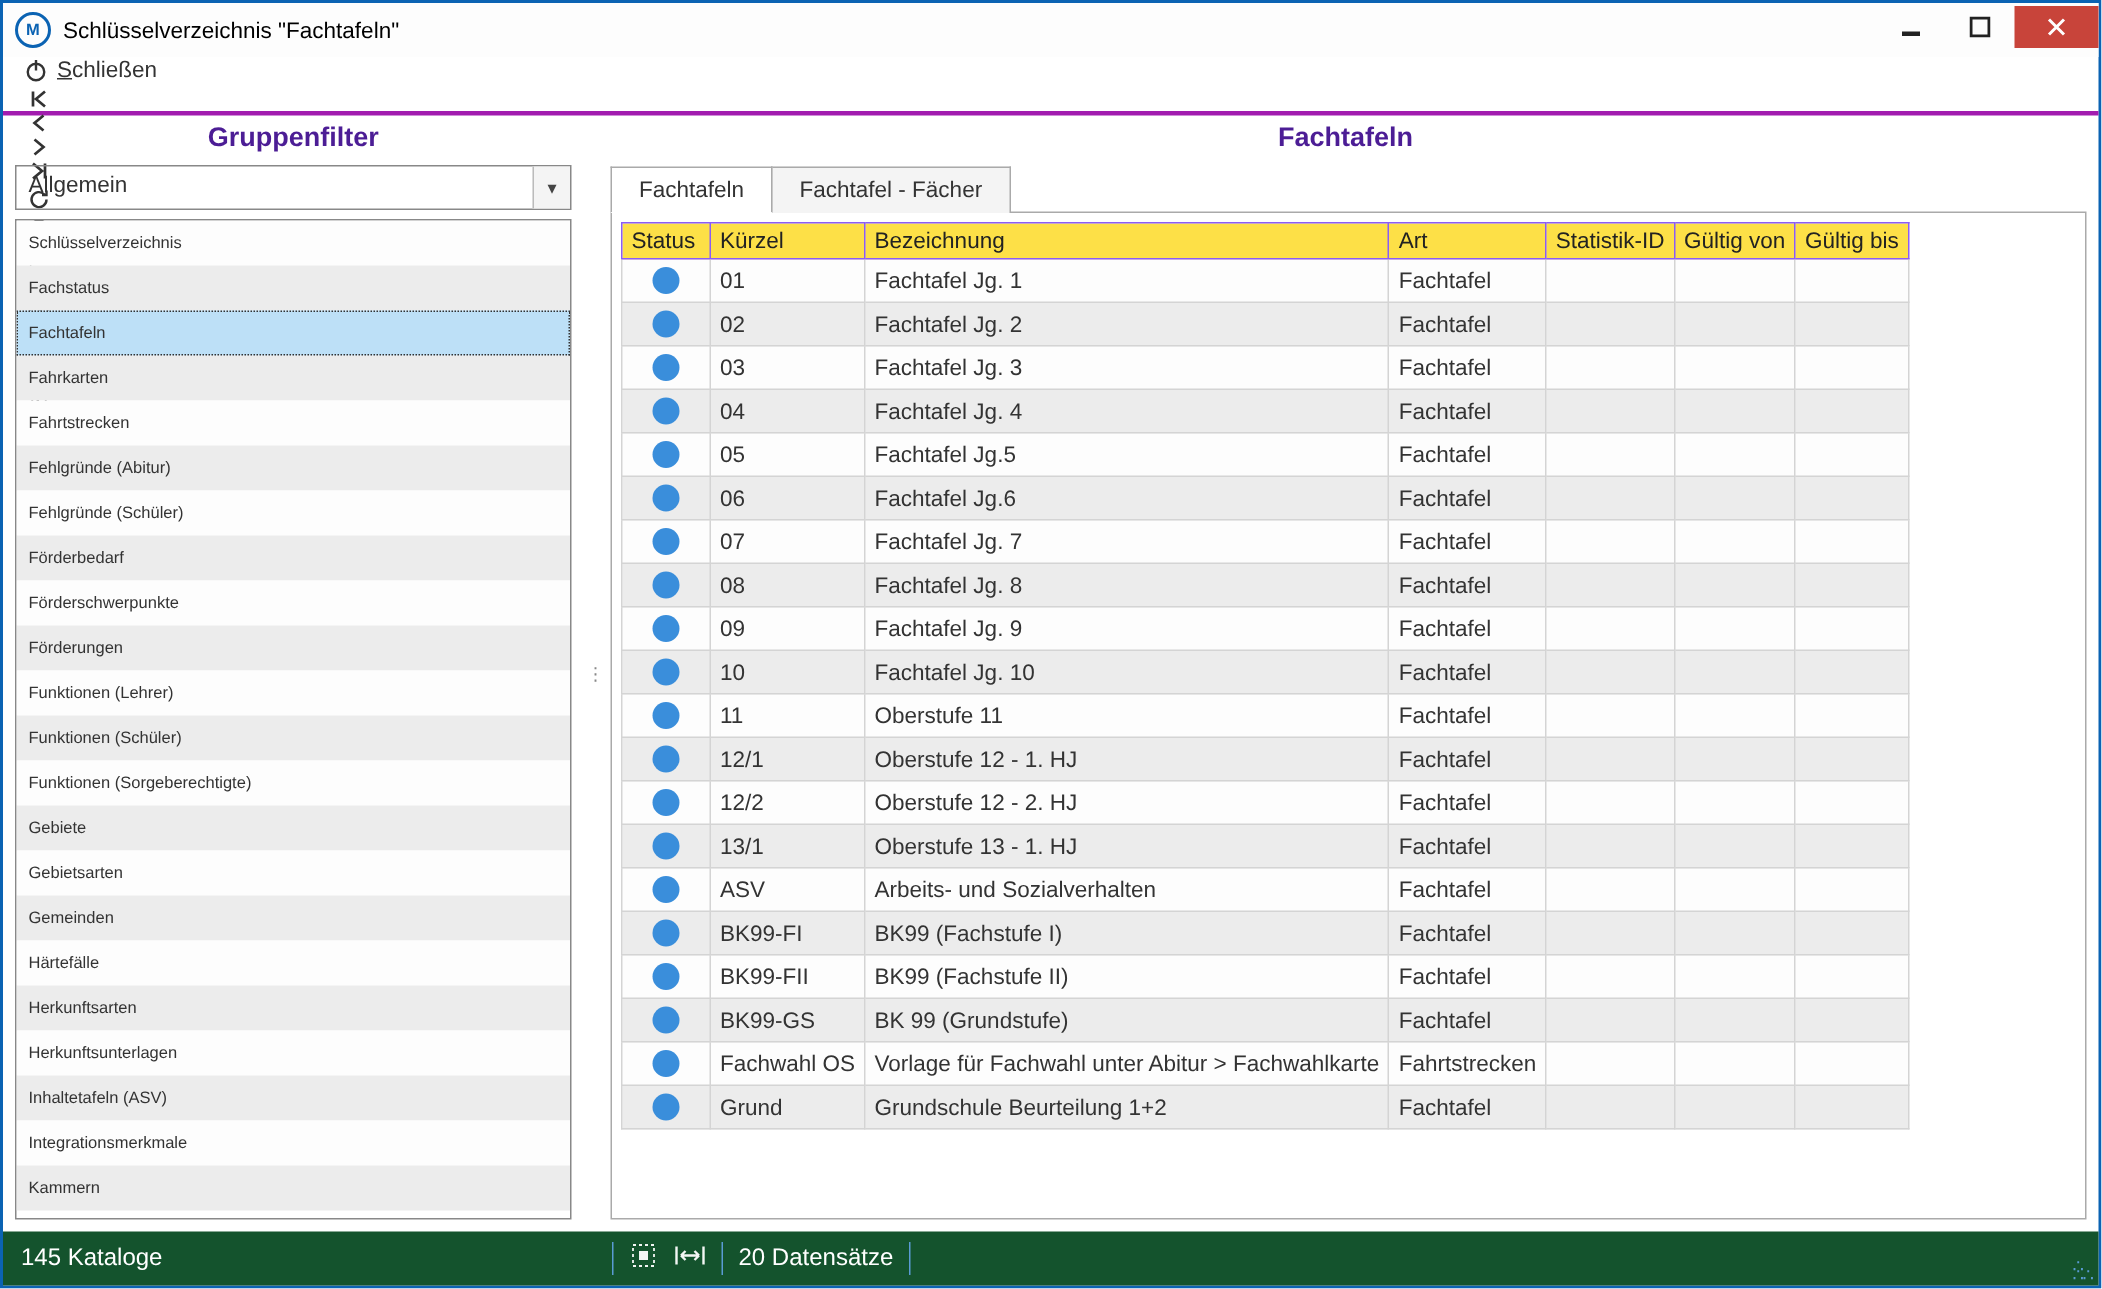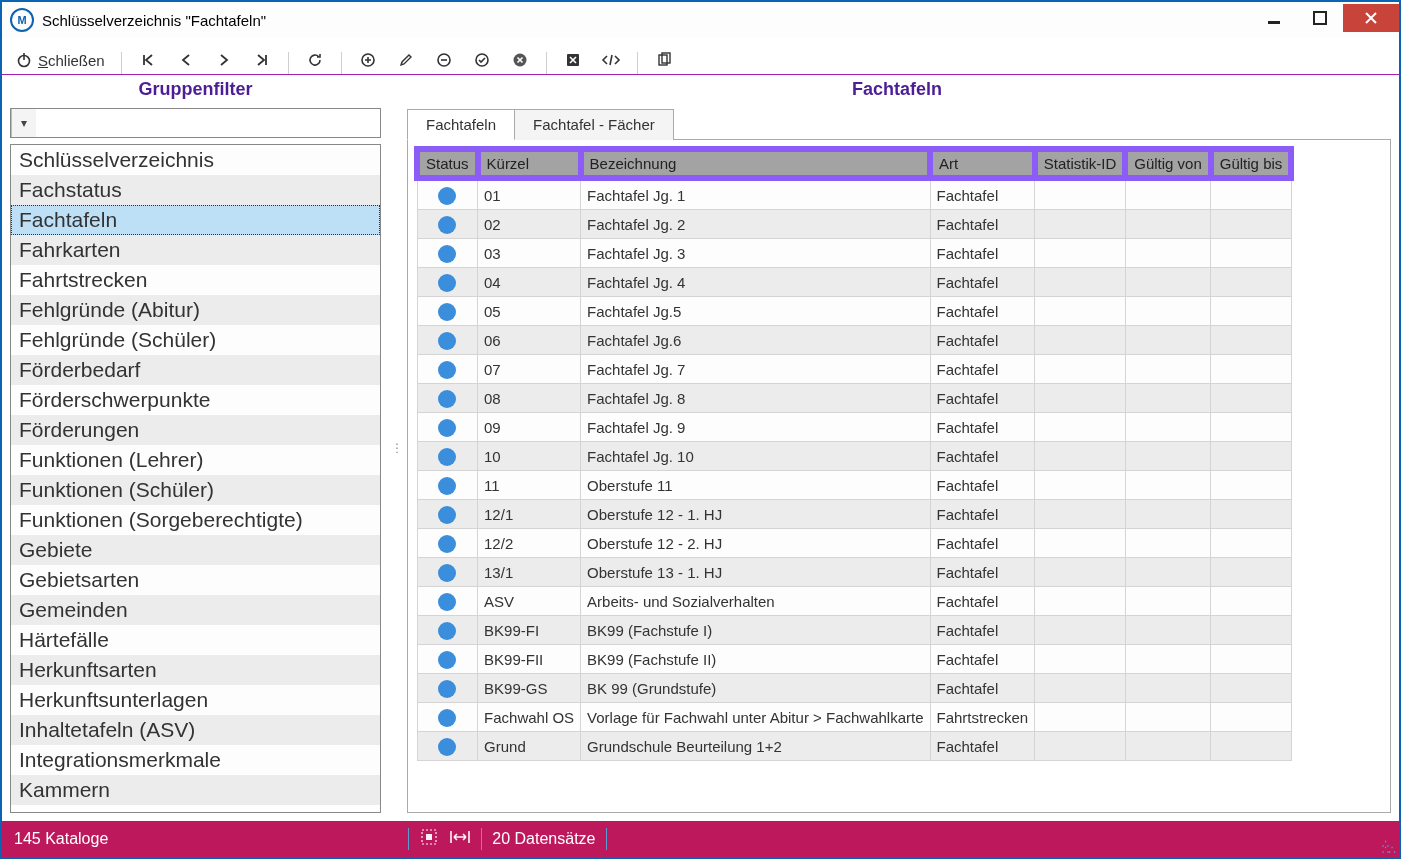--- a/index.html
+++ b/index.html
@@ -6,21 +6,21 @@
   .window{width:1401px;height:859px;border:2px solid #0b63b3;box-sizing:border-box;display:flex;flex-direction:column;background:#fff;position:relative;}
   
   .titlebar{height:36px;display:flex;align-items:center;padding-left:8px;background:#fdfdfd;}
   .titlebar .app-icon{width:20px;height:20px;border-radius:50%;border:2px solid #0b63b3;display:flex;align-items:center;justify-content:center;font-size:11px;font-weight:bold;color:#0b63b3;margin-right:8px;}
   .titlebar .title{font-size:15px;color:#000;}
   .titlebar .spacer{flex:1;}
   .winbtn{width:46px;height:28px;display:flex;align-items:center;justify-content:center;font-size:16px;margin-top:-4px;}
   .winbtn.close{background:#c8443a;color:#fff;width:56px;}
   .winbtn.min,.winbtn.max{color:#222;}
   
-  .toolbar{height:36px;border-bottom:1px solid #a21caf;display:flex;align-items:flex-end;padding:0 6px;gap:2px;}
+  .toolbar{height:36px;border-bottom:3px solid #a21caf;display:flex;align-items:flex-start;padding:0 6px;gap:2px;flex-direction:column;}
   .tbtn{min-width:28px;height:28px;display:flex;align-items:center;justify-content:center;color:#333;font-size:16px;border-radius:3px;padding:0 4px;}
   .tbtn svg{display:block;}
   .tbtn.schliessen{padding:0 8px;gap:6px;font-size:15px;}
   .tbtn.schliessen u{text-decoration:underline;}
   .tsep{width:1px;height:22px;background:#cfcfcf;margin:0 6px;}
   
   .body{flex:1;display:flex;min-height:0;}
   .left{width:387px;display:flex;flex-direction:column;border-right:0;}
   .splitter{width:14px;display:flex;align-items:center;justify-content:center;color:#888;font-size:12px;letter-spacing:-2px;user-select:none;}
   .right{flex:1;display:flex;flex-direction:column;min-width:0;padding-right:8px;}
@@ -28,38 +28,38 @@
   
   .filterrow{padding:0 8px 6px;}
   .combo{display:flex;border:1px solid #888;height:28px;}
   .combo .val{flex:1;padding:4px 8px;font-size:15px;}
   .combo .drop{width:24px;border-left:1px solid #bbb;display:flex;align-items:center;justify-content:center;font-size:12px;color:#444;background:#f4f4f4;}
   .listwrap{flex:1;margin:0 8px 8px;border:1px solid #888;overflow:hidden;position:relative;display:flex;}
   .list{flex:1;overflow-y:scroll;}
   .list::-webkit-scrollbar{width:18px;}
   .list::-webkit-scrollbar-track{background:#f0f0f0;}
   .list::-webkit-scrollbar-thumb{background:#c2c2c2;}
-  .litem{padding:4px 8px;font-size:21px;border-bottom:0;cursor:default;line-height:22px;}
+  .litem{padding:4px 8px;font-size:11px;border-bottom:0;cursor:default;line-height:22px;}
   .litem:nth-child(odd){background:#fdfdfd;}
   .litem:nth-child(even){background:#ececec;}
   .litem.selected{background:#bde0f7 !important;outline:1px dotted #333;outline-offset:-1px;}
   
   .tabs{display:flex;margin:0 0 0 4px;}
   .tab{padding:6px 18px;border:1px solid #aaa;border-bottom:none;background:#f4f4f4;font-size:15px;margin-right:-1px;position:relative;top:1px;}
   .tab.active{background:#fff;border-bottom:1px solid #fff;z-index:2;}
   .gridwrap{flex:1;border:1px solid #aaa;margin:0 0 8px 4px;padding:6px;box-sizing:border-box;min-height:0;overflow:auto;}
   table.grid{border-collapse:collapse;width:auto;}
-  table.grid th{background:#a3a3a3;border:6px solid #8b5cf6;font-weight:normal;text-align:left;padding:3px 6px;font-size:15px;color:#222;}
+  table.grid th{background:#fde047;border:1px solid #8b5cf6;font-weight:normal;text-align:left;padding:3px 6px;font-size:15px;color:#222;}
   table.grid td{border:1px solid #d4d4d4;padding:3px 6px;font-size:15px;height:22px;}
   table.grid tbody tr:nth-child(odd) td{background:#fdfdfd;}
   table.grid tbody tr:nth-child(even) td{background:#ececec;}
   .statusdot{width:18px;height:18px;border-radius:50%;background:#3a8edb;display:inline-block;vertical-align:middle;}
   td.statcell{text-align:center;width:46px;}
   
-  .statusbar{height:36px;background:#be185d;color:#fff;display:flex;align-items:center;font-size:16px;padding:0 12px;gap:10px;}
+  .statusbar{height:36px;background:#14532d;color:#fff;display:flex;align-items:center;font-size:16px;padding:0 12px;gap:10px;}
   .statusbar .sep{width:1px;height:22px;background:#5a9bd4;}
   .statusbar .sicon{font-size:18px;opacity:.95;}
   .resize{position:absolute;right:4px;bottom:4px;color:#5a9bd4;font-size:12px;line-height:6px;letter-spacing:-1px;}
 </style>
 </head>
 <body>
 
 <div class="window">
 
   <div class="titlebar">
@@ -168,20 +168,21 @@
         </svg>
       </div>
   </div>
 
   <div class="body">
 
     <div class="left">
       <div class="colheader">Gruppenfilter</div>
       <div class="filterrow">
         <div class="combo">
+          <div class="val">Allgemein</div>
           <div class="drop">▾</div>
         </div>
       </div>
       <div class="listwrap">
         <div class="list" id="leftlist">
             <div class="litem">Schlüsselverzeichnis</div>
             <div class="litem">Fachstatus</div>
             <div class="litem selected">Fachtafeln</div>
             <div class="litem">Fahrkarten</div>
             <div class="litem">Fahrtstrecken</div>

